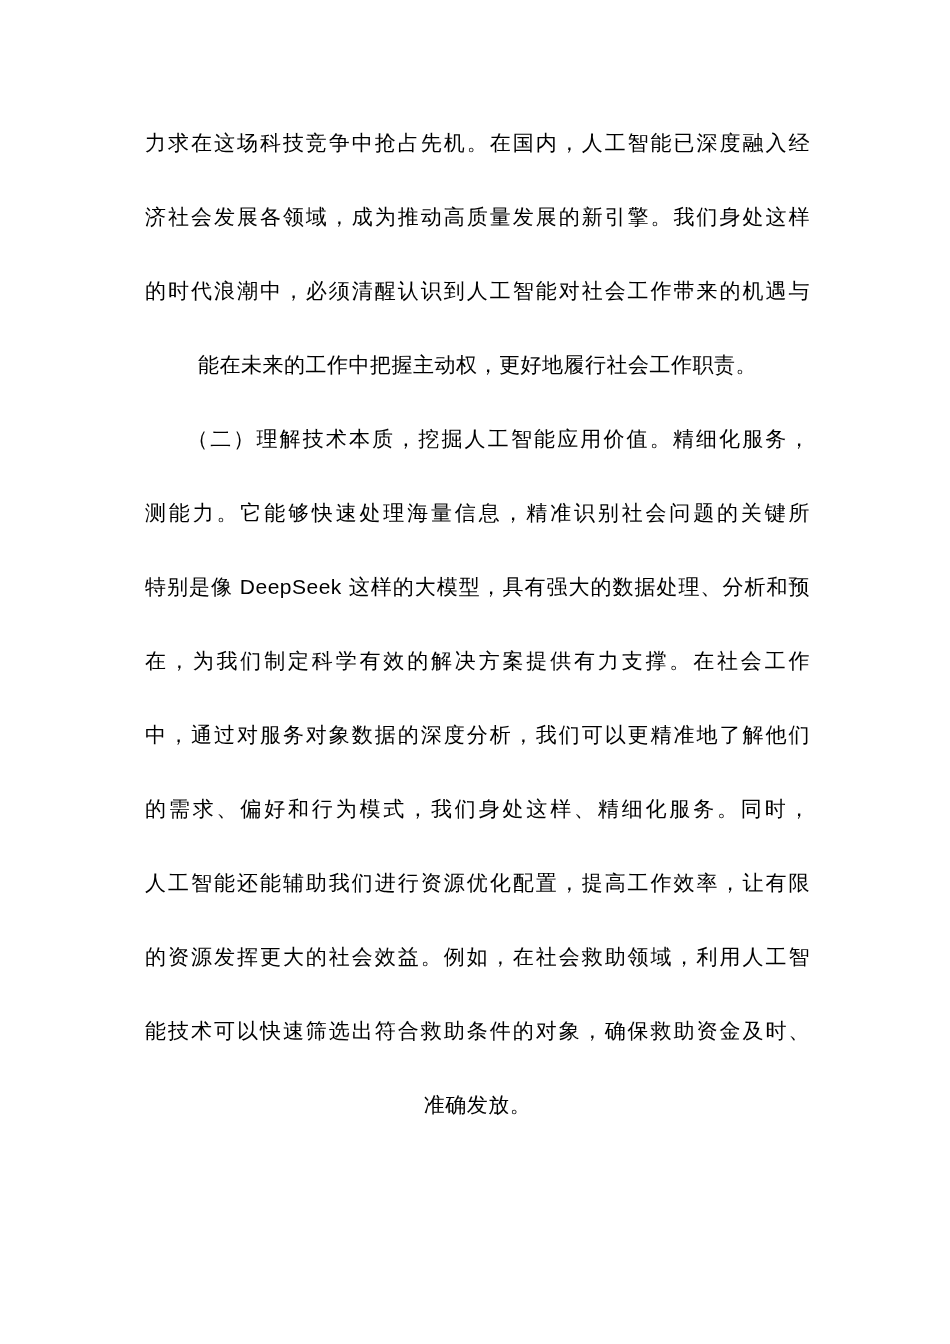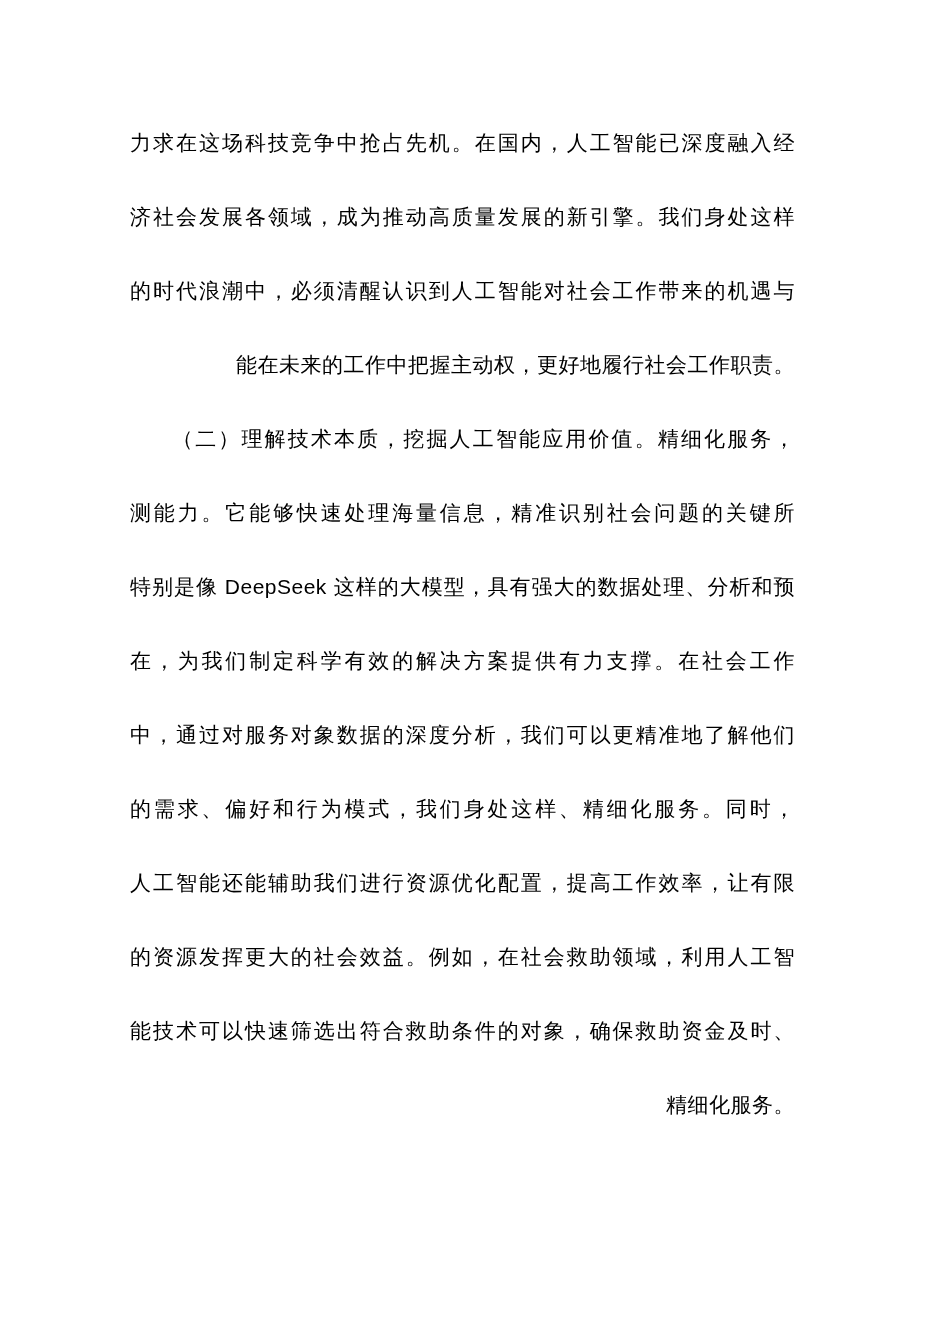--- a/index.html
+++ b/index.html
@@ -10,37 +10,37 @@
   .page {
     position: relative;
     width: 950px;
     height: 1344px;
     background: #ffffff;
     overflow: hidden;
     box-sizing: border-box;
   }
   .content {
     position: absolute;
-    left: 130px;
+    left: 145px;
     top: 106px;
     width: 665px;
     
     font-family: "Liberation Sans", serif;
     font-size: 21px;
     line-height: 74px;
     color: #000000;
     letter-spacing: 0.5px;
   }
   .paragraph {
     margin: 0;
     padding: 0;
   }
   .line {
     width: 100%;
-    text-align: right;
+    text-align: center;
   }
   
   .line.fill {
     text-align: justify;
     text-align-last: justify;
   }
   
   .line.indent {
     text-indent: 2em;
   }
@@ -59,16 +59,16 @@
       <div class="paragraph">
         <div class="line fill indent">（二）理解技术本质，挖掘人工智能应用价值。精细化服务，</div>
         <div class="line fill">测能力。它能够快速处理海量信息，精准识别社会问题的关键所</div>
         <div class="line fill">特别是像 DeepSeek 这样的大模型，具有强大的数据处理、分析和预</div>
         <div class="line fill">在，为我们制定科学有效的解决方案提供有力支撑。在社会工作</div>
         <div class="line fill">中，通过对服务对象数据的深度分析，我们可以更精准地了解他们</div>
         <div class="line fill">的需求、偏好和行为模式，我们身处这样、精细化服务。同时，</div>
         <div class="line fill">人工智能还能辅助我们进行资源优化配置，提高工作效率，让有限</div>
         <div class="line fill">的资源发挥更大的社会效益。例如，在社会救助领域，利用人工智</div>
         <div class="line fill">能技术可以快速筛选出符合救助条件的对象，确保救助资金及时、</div>
-        <div class="line">精细化服务。</div>
+        <div class="line">准确发放。</div>
       </div>
     </div>
 </div>
 
 </body></html>

